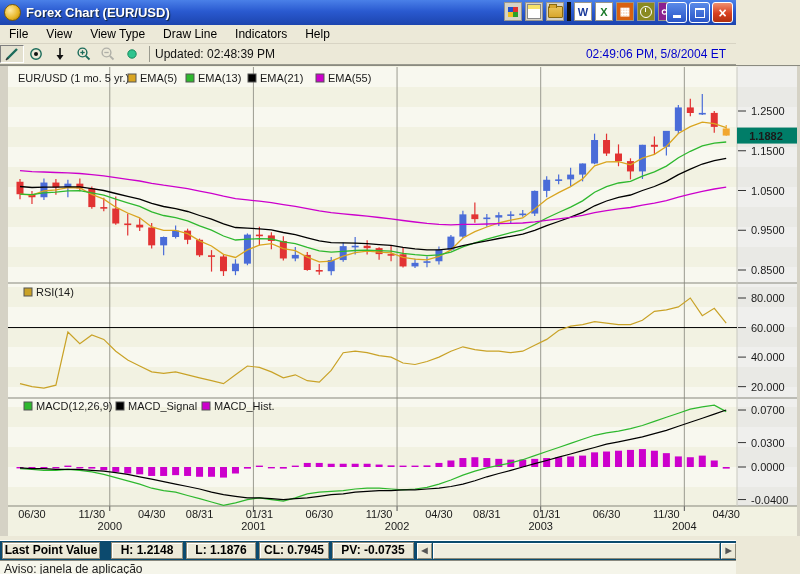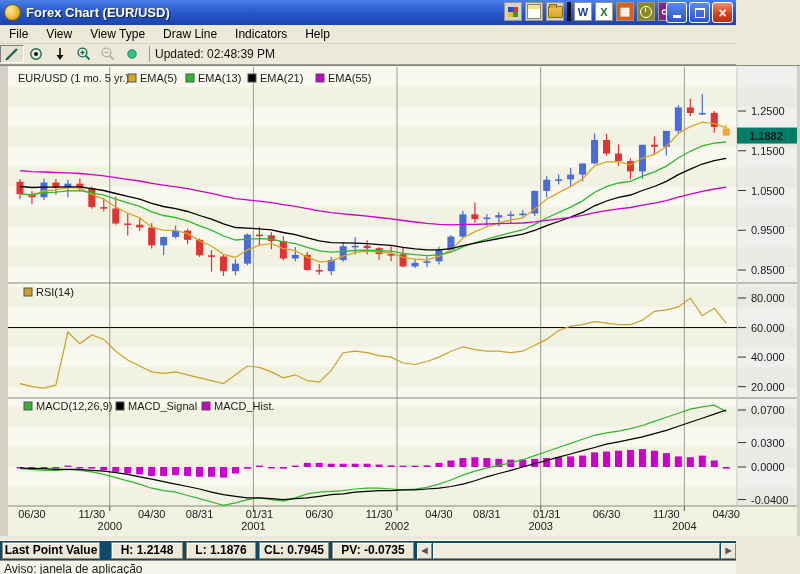--- a/index.html
+++ b/index.html
@@ -164,20 +164,21 @@
           <line x1="9.8" y1="9.8" x2="13.5" y2="13.5" stroke="#b0b0a8" stroke-width="1.8"></line>
         </svg>
     </span>
     <span class="tbtn">
       <svg width="16" height="16">
           <circle cx="8" cy="8" r="4.2" fill="#2ec48e" stroke="#1a8a5e"></circle>
         </svg>
     </span>
     <span class="tsep"></span>
     <span class="updated">Updated: 02:48:39 PM</span>
+    <span class="clock">02:49:06 PM, 5/8/2004 ET</span>
   </div>
 
   <svg id="chart" width="800" height="471" xmlns="http://www.w3.org/2000/svg">
       <rect x="0" y="0" width="800" height="471" fill="#f2f2e2"></rect>
       <rect x="737" y="0" width="63" height="441" fill="#e9e9e5"></rect>
       <rect x="8" y="2" width="729" height="20" fill="#ffffff" opacity="0.45"></rect>
       <rect x="737" y="2" width="63" height="20" fill="#ffffff" opacity="0.3"></rect>
       <rect x="8" y="42" width="729" height="20" fill="#ffffff" opacity="0.45"></rect>
       <rect x="737" y="42" width="63" height="20" fill="#ffffff" opacity="0.3"></rect>
       <rect x="8" y="82" width="729" height="20" fill="#ffffff" opacity="0.45"></rect>

